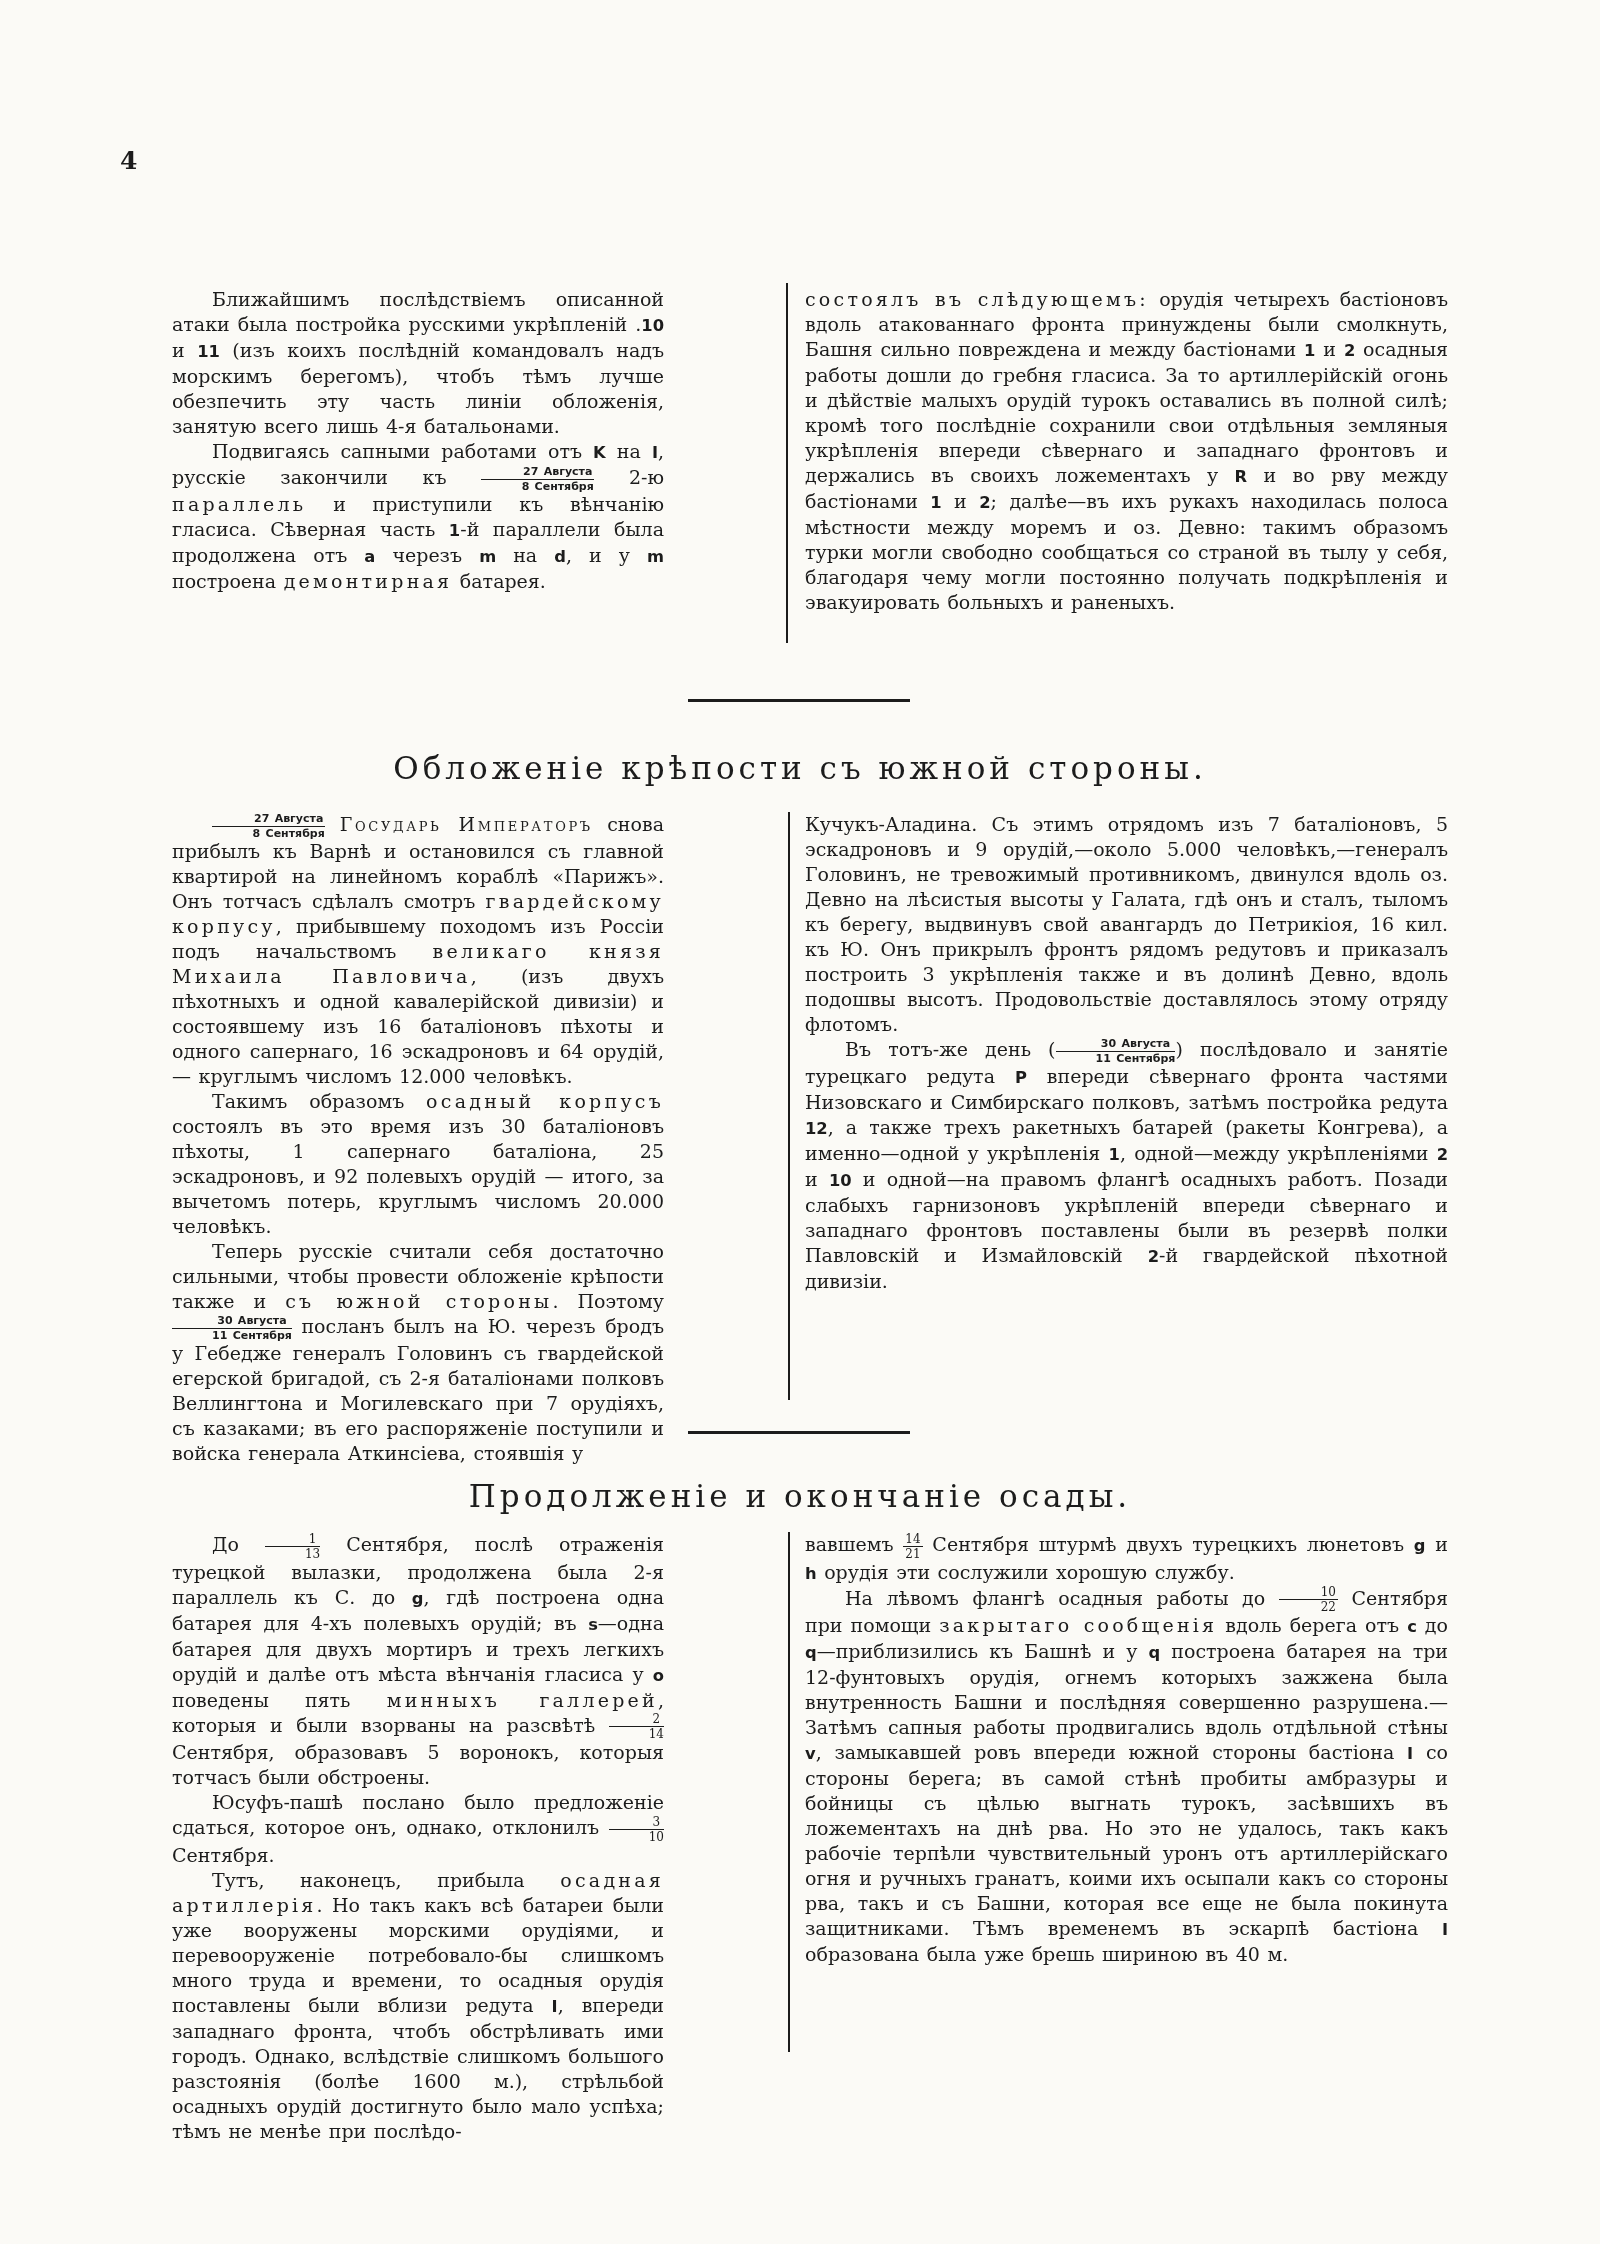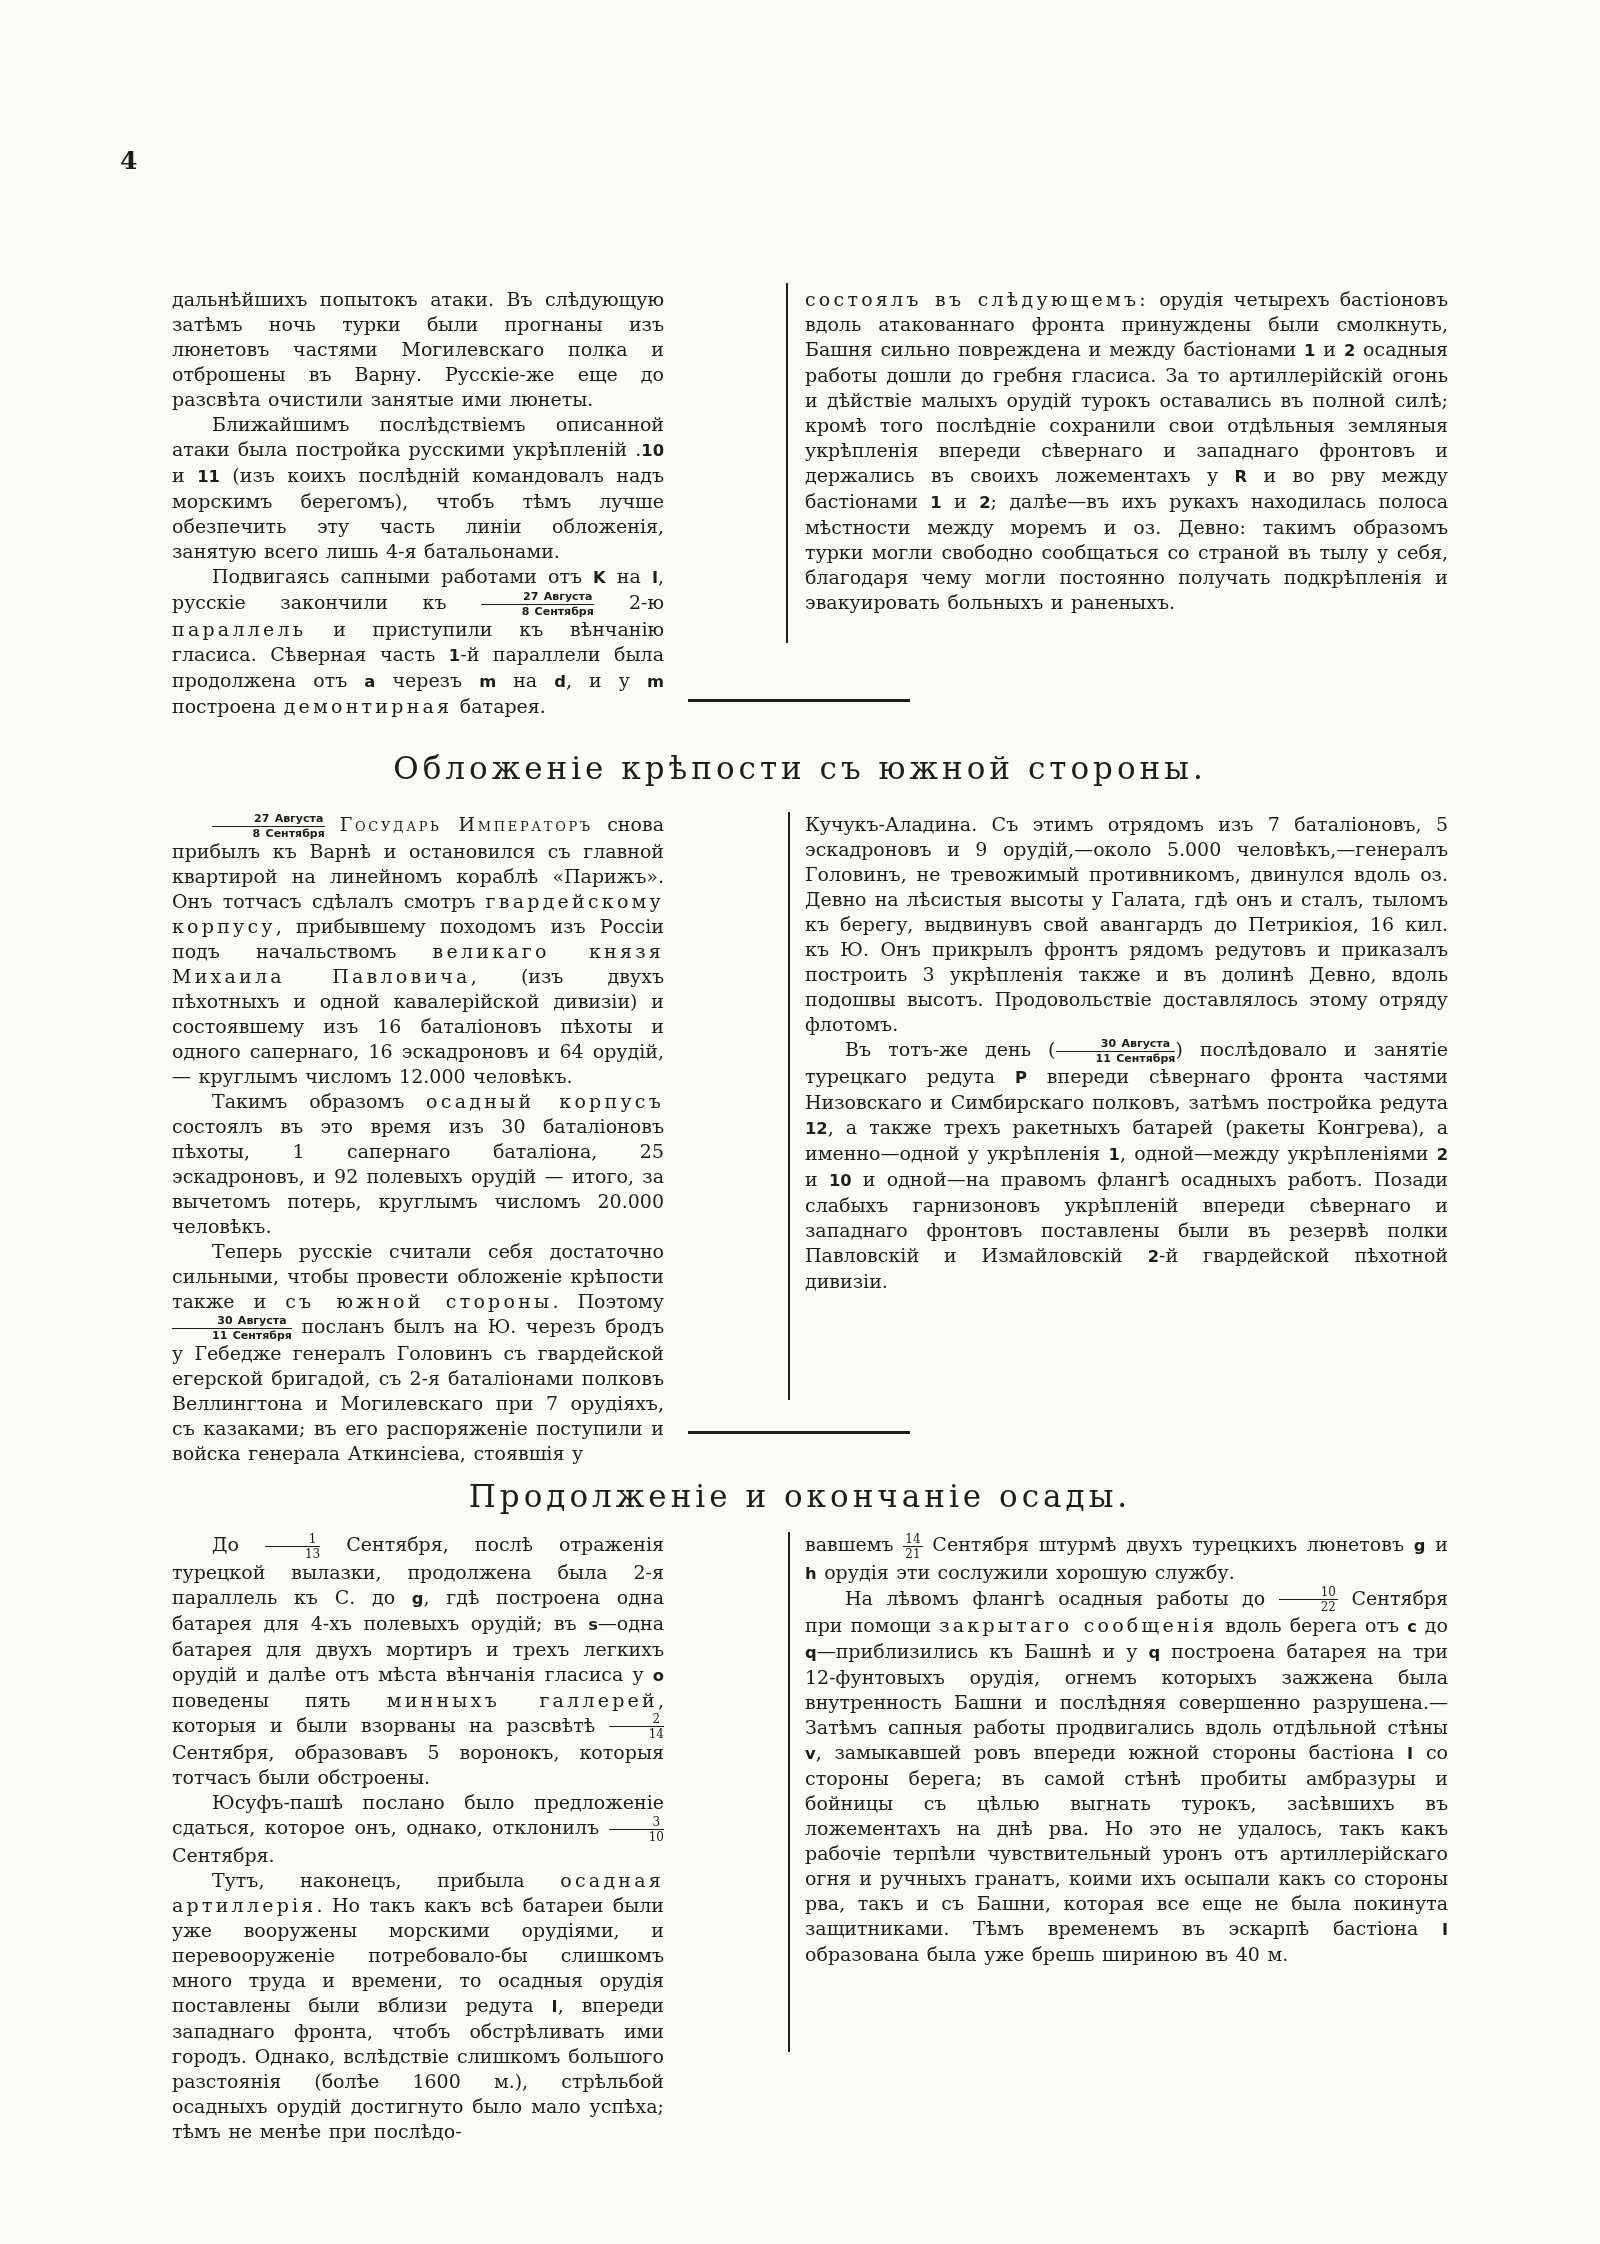--- a/index.html
+++ b/index.html
@@ -87,21 +87,20 @@
   }
 </style>
 </head>
 <body>
 
 <div class="page">
 
   <div class="page-number">4</div>
 
   <div class="col col-l1">
-      <p class="para">дальнѣйшихъ попытокъ атаки. Въ слѣдующую затѣмъ ночь турки были прогнаны изъ люнетовъ частями Могилевскаго полка и отброшены въ Варну. Русскіе-же еще до разсвѣта очистили занятые ими люнеты.</p>
       <p class="para ind">Ближайшимъ послѣдствіемъ описанной атаки была постройка русскими укрѣпленій .<span class="ref">10</span> и <span class="ref">11</span> (изъ коихъ послѣдній командовалъ надъ морскимъ берегомъ), чтобъ тѣмъ лучше обезпечить эту часть линіи обложенія, занятую всего лишь 4-я батальонами.</p>
       <p class="para ind">Подвигаясь сапными работами отъ <span class="ref">K</span> на <span class="ref">I</span>, русскіе закончили къ <span class="frac date"><span class="top">27 Августа</span><span class="bot">8 Сентября</span></span> 2-ю <span class="spaced">параллель</span> и приступили къ вѣнчанію гласиса. Сѣверная часть <span class="ref">1</span>-й параллели была продолжена отъ <span class="ref">a</span> черезъ <span class="ref">m</span> на <span class="ref">d</span>, и у <span class="ref">m</span> построена <span class="spaced">демонтирная</span> батарея.</p>
     </div>
   <div class="vdiv vdiv-1"></div>
   <div class="col col-r1">
       <p class="para"><span class="spaced">состоялъ въ слѣдующемъ:</span> орудія четырехъ бастіоновъ вдоль атакованнаго фронта принуждены были смолкнуть, Башня сильно повреждена и между бастіонами <span class="ref">1</span> и <span class="ref">2</span> осадныя работы дошли до гребня гласиса. За то артиллерійскій огонь и дѣйствіе малыхъ орудій турокъ оставались въ полной силѣ; кромѣ того послѣдніе сохранили свои отдѣльныя земляныя укрѣпленія впереди сѣвернаго и западнаго фронтовъ и держались въ своихъ ложементахъ у <span class="ref">R</span> и во рву между бастіонами <span class="ref">1</span> и <span class="ref">2</span>; далѣе—въ ихъ рукахъ находилась полоса мѣстности между моремъ и оз. Девно: такимъ образомъ турки могли свободно сообщаться со страной въ тылу у себя, благодаря чему могли постоянно получать подкрѣпленія и эвакуировать больныхъ и раненыхъ.</p>
     </div>
 
   <div class="hrule hrule-1"></div>
 

